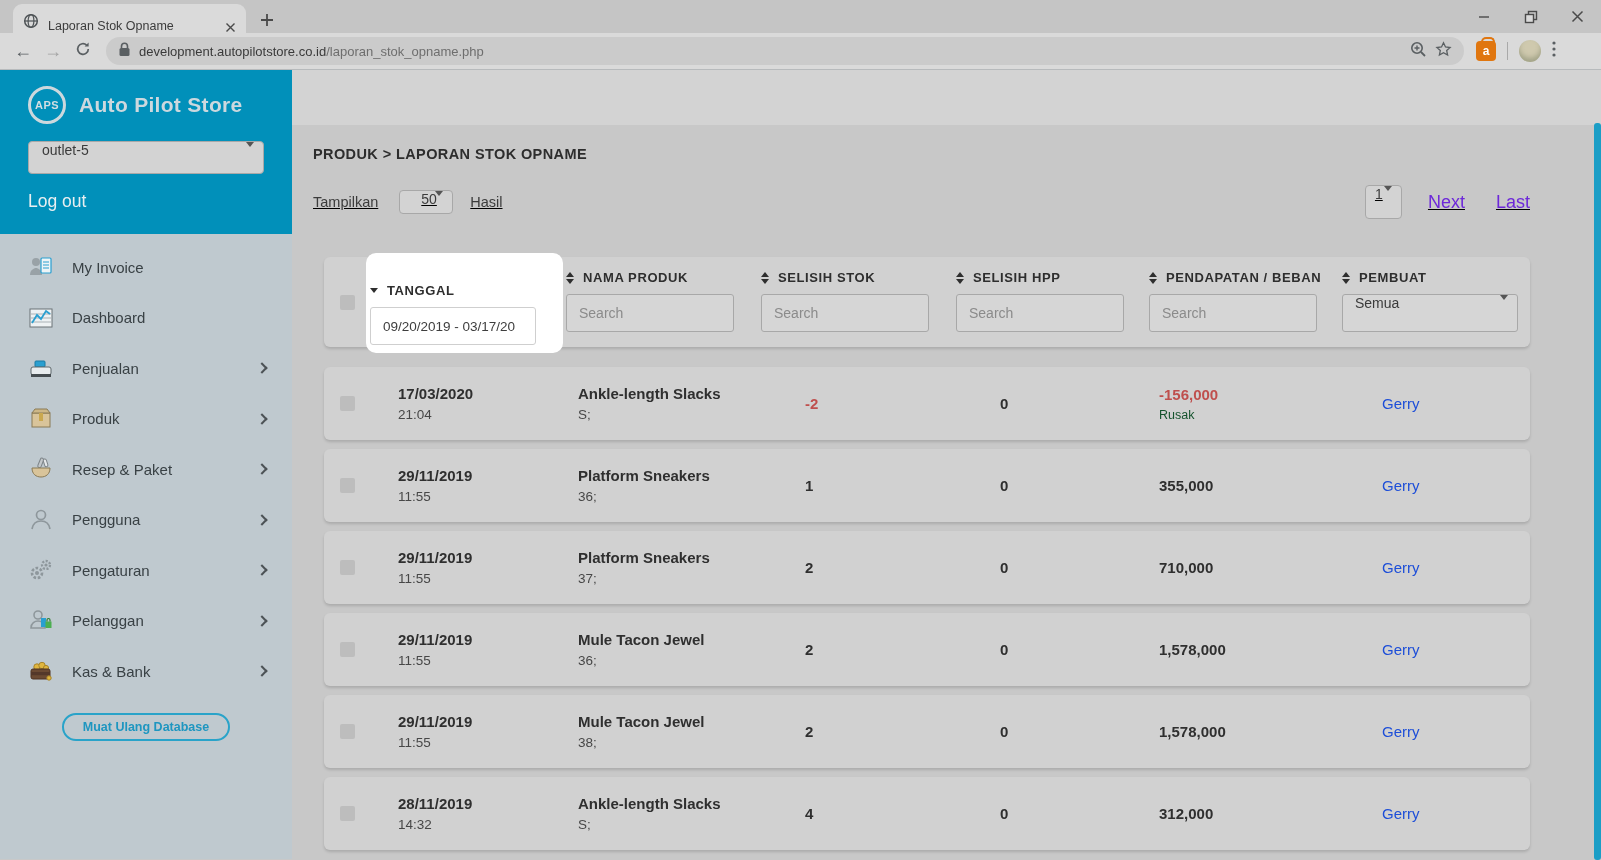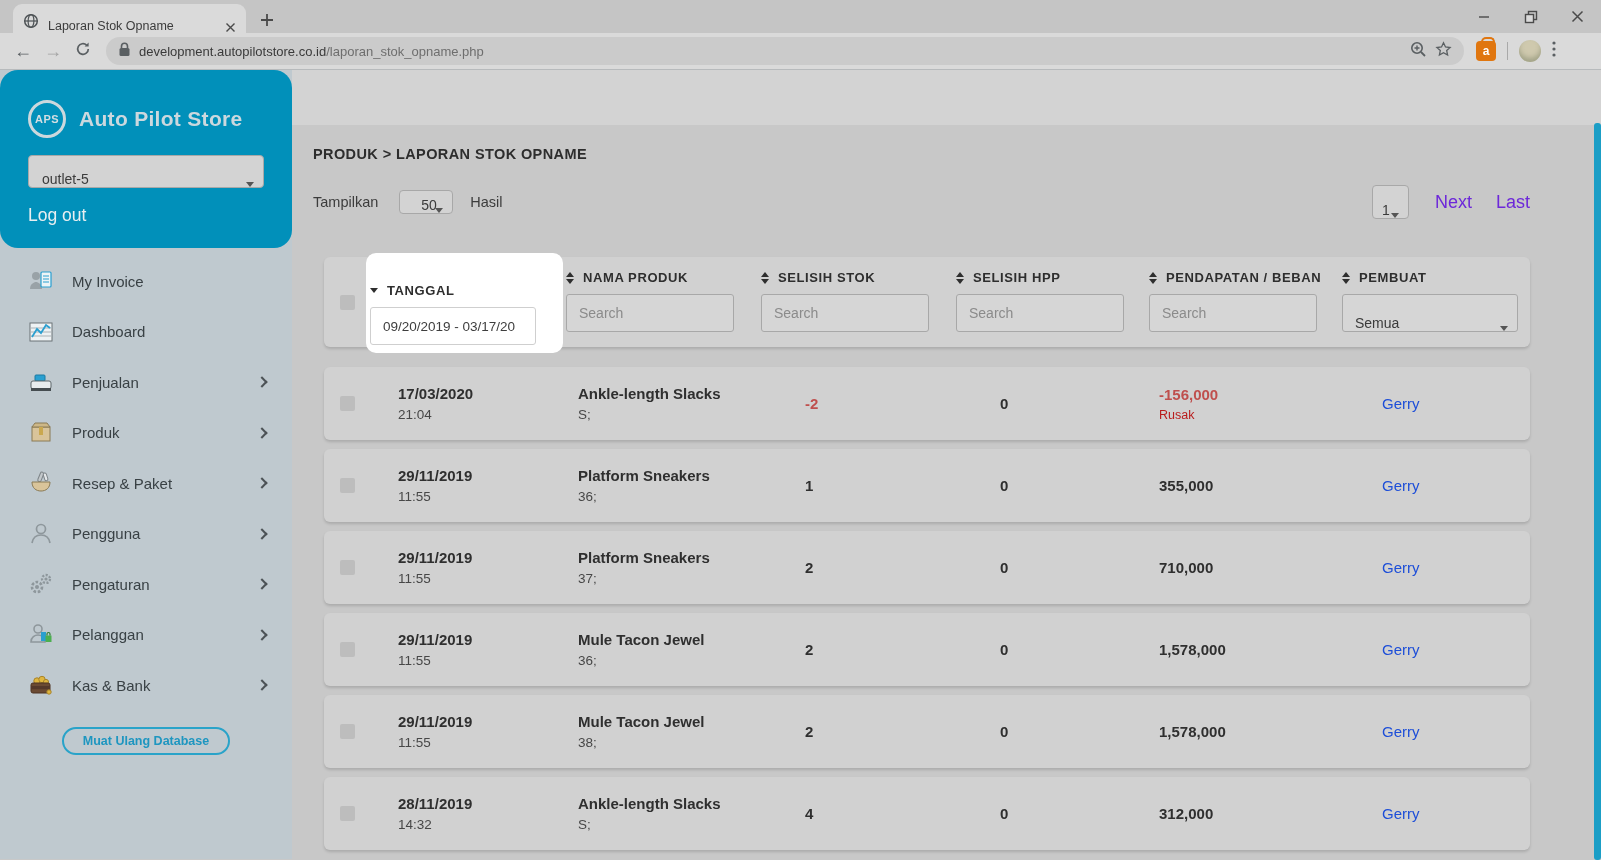--- a/index.html
+++ b/index.html
@@ -33,21 +33,21 @@
   .ext-bag { width:20px; height:20px; background:#e0760f; border-radius:4px;
              color:#fff; font-size:12px; font-weight:bold; display:flex;
              align-items:center; justify-content:center; position:relative; }
   .ext-bag::before { content:""; position:absolute; top:-4px; left:5px; width:10px; height:7px;
              border:2px solid #e0760f; border-bottom:none; border-radius:5px 5px 0 0; }
 
   
   .page { display:flex; height:789px; }
 
   .sidebar { width:292px; background:#bfc9cf; display:flex; flex-direction:column; }
-  .sidebar-top { background:#0190ba; padding:30px 28px 22px;border-radius:18px; }
+  .sidebar-top { background:#0190ba; padding:16px 28px 22px; }
   .brandrow { display:flex; align-items:center; gap:13px; }
   .logo { width:38px; height:38px; border-radius:50%; border:3px solid #ccd8dd;
           display:flex; align-items:center; justify-content:center; }
   .logo span { color:#d4dee2; font-weight:bold; font-size:11px; letter-spacing:.5px; }
   .brand { font-size:21px; font-weight:bold; color:#ccd8de; letter-spacing:.3px; }
   .outlet-select { margin-top:17px; height:33px; background:#d5d6d6; border:1px solid #9aa0a2;
           border-radius:6px; display:flex; align-items:center; padding:0 13px;
           font-size:14px; color:#333; position:relative; cursor:pointer; }
   .logout { margin-top:17px; color:#e9eff1; font-size:17.5px; cursor:pointer; }
 
@@ -61,32 +61,32 @@
   .reload-db { align-self:center; margin-top:16px; padding:5px 19px; border:2px solid #29a3c9;
           border-radius:14px; color:#1e96c0; font-weight:bold; font-size:12.5px;
           background:transparent; cursor:pointer; font-family:inherit; }
 
   .main { flex:1; background:#c8c8c8; }
   .band { height:55px; background:#d3d3d3; }
   .content { padding-left:21px; }
   .breadcrumb { margin-top:21px; font-size:14.5px; font-weight:bold; color:#2d2d2d;
                 letter-spacing:.4px; }
 
-  .controls { margin-top:23px; display:flex; align-items:center; width:1217px; }
+  .controls { margin-top:23px; display:flex; align-items:center; width:1217px;text-decoration:underline; }
   .ctl-label { font-size:14.5px; color:#3c3c3c; }
   .fake-select { position:relative; border:1px solid #a8a8a8; border-radius:4px;
-                 background:#d3d3d3; display:flex; align-items:flex-end;
+                 background:#d3d3d3; display:flex; align-items:flex-start;
                  font-size:14px; color:#3b3b3b; cursor:pointer; }
   .fake-select .caret { position:absolute; right:9px; width:0; height:0;
                  border-left:4px solid transparent; border-right:4px solid transparent;
                  border-top:5px solid #555; }
   .sel-show { width:54px; height:24px; padding-left:21px; margin:0 17px 0 21px; }
   .sel-page { width:37px; height:34px; padding-left:9px; }
   .pag-link { font-size:18px; color:#6d28d9; cursor:pointer; }
-  .pag-next { margin-left:26px; } .pag-last { margin-left:24px; }
+  .pag-next { margin-left:26px; } .pag-last { margin-left:31px; }
   .spacer { flex:1; }
 
   
   .table { margin-left:11px; margin-top:38px; width:1206px; }
   .grid { display:grid; grid-template-columns:46px 196px 195px 195px 193px 193px 1fr; }
   .thead-card { background:#d1d1d1; border-radius:6px; height:90px; position:relative;
                 box-shadow:0 2px 3px rgba(0,0,0,.15); }
   .hcell { padding-top:13px; }
   .hlabel { display:flex; align-items:center; gap:9px; font-size:13px; font-weight:bold;
             letter-spacing:.6px; color:#2e2e2e; }
@@ -114,21 +114,21 @@
 
   .row { margin-top:9px; background:#d1d1d1; border-radius:6px; height:73px;
          align-items:center; box-shadow:0 2px 3px rgba(0,0,0,.15); }
   .row.first { margin-top:20px; }
   .cell-date { padding-left:28px; }
   .d1 { font-size:15px; font-weight:bold; color:#2f2f2f; }
   .d2 { font-size:13.5px; color:#474747; margin-top:5px; }
   .cell-prod { padding-left:12px; }
   .cell-num { padding-left:44px; font-size:15px; font-weight:bold; color:#2f2f2f; }
   .cell-amount { padding-left:10px; font-size:15px; font-weight:bold; color:#2f2f2f; }
-  .note { font-size:12.5px; font-weight:normal; color:#b91c1c; margin-top:5px; }
+  .note { font-size:12.5px; font-weight:normal; color:#14532d; margin-top:5px; }
   .cell-author { padding-left:40px; font-size:15px; font-weight:normal; color:#1d4ed8; }
   .neg { color:#bf4f4d; }
 
   .scrollbar { position:fixed; right:0; top:123px; bottom:0; width:7px;
                background:#1b9ec6; border-radius:3px; }
 </style>
 </head>
 <body>
 
 <div class="tabstrip">

